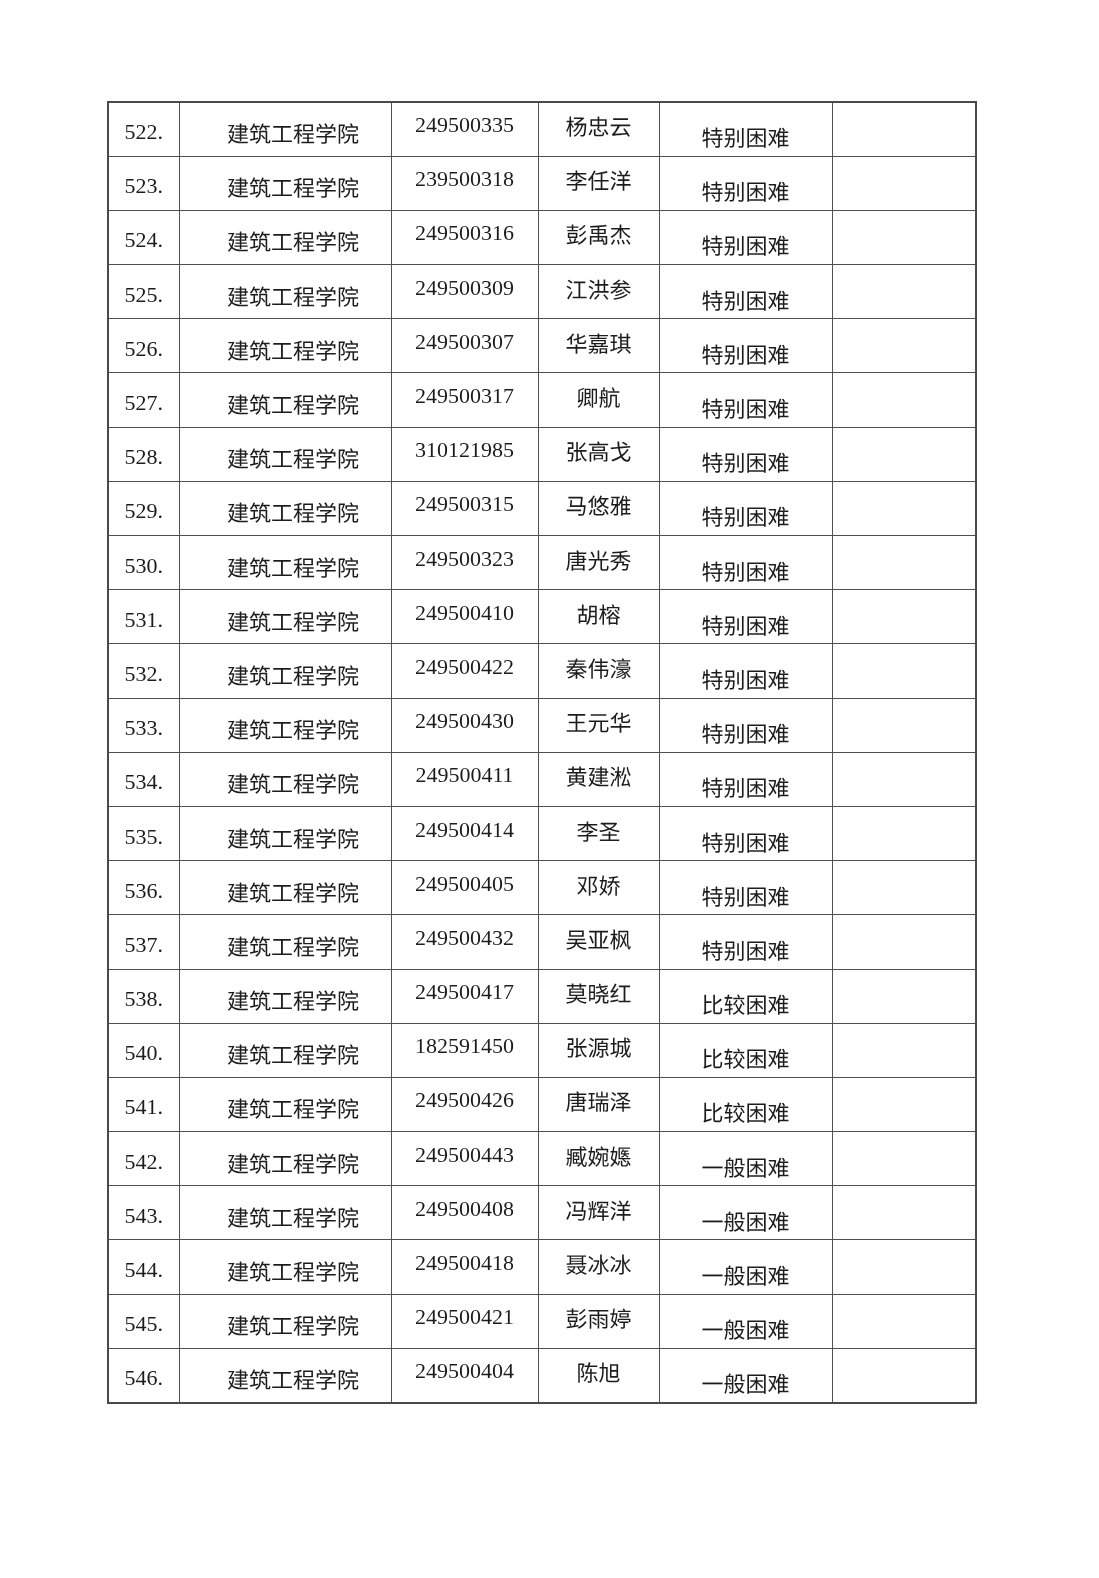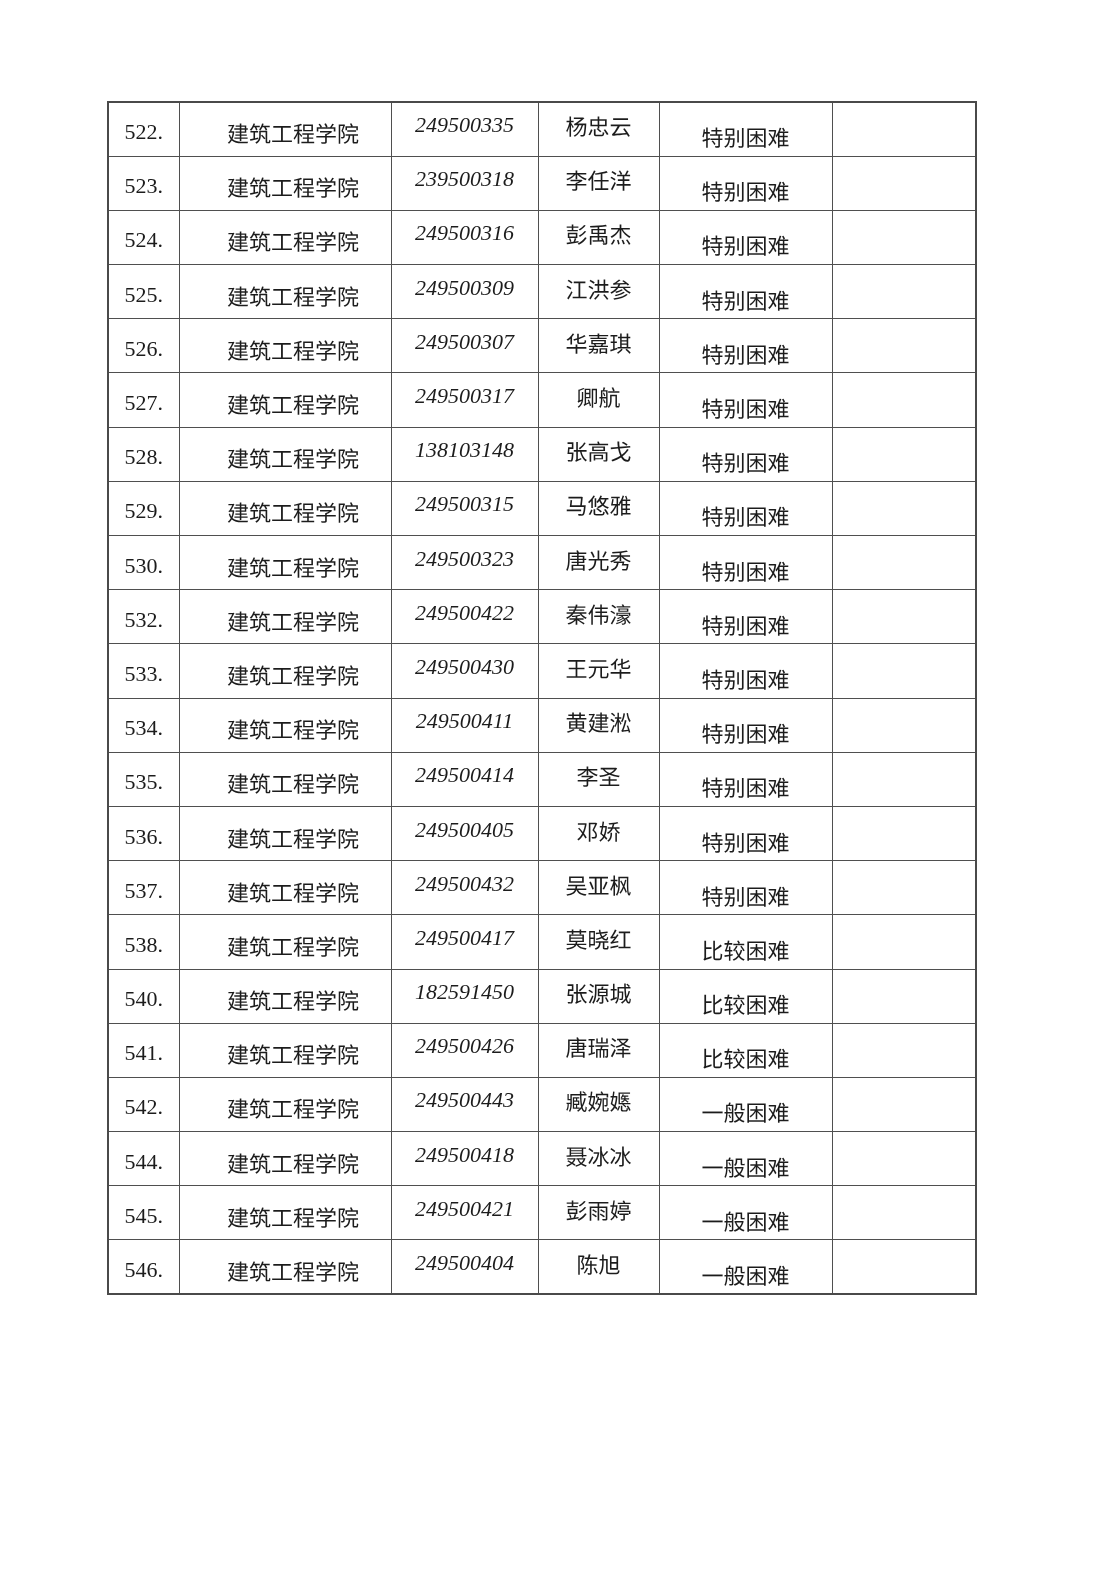--- a/index.html
+++ b/index.html
@@ -34,21 +34,21 @@
     padding: 0;
     overflow: hidden;
     white-space: nowrap;
   }
   table.roster tr {
     height: 54.2px;
   }
   td span { display: inline-block; }
   td.col-no span      { transform: translateY(3px); }
   td.col-college span { transform: translateY(3px); margin-left: 16px; }
-  td.col-id span      { transform: translateY(-4px); font-style: italic; }
+  td.col-id span      { transform: translateY(-4px); }
   td.col-name span    { transform: translateY(-4px); }
   td.col-status span  { transform: translateY(7px); }
   td.col-remark span  { transform: translateY(0); }
 </style>
 </head>
 <body>
 
 <div class="page">
   <table class="roster">
     <colgroup>
@@ -104,38 +104,46 @@
           <td class="col-no"><span>527.</span></td>
           <td class="col-college"><span>建筑工程学院</span></td>
           <td class="col-id"><span>249500317</span></td>
           <td class="col-name"><span>卿航</span></td>
           <td class="col-status"><span>特别困难</span></td>
           <td class="col-remark"><span></span></td>
         </tr>
         <tr>
           <td class="col-no"><span>528.</span></td>
           <td class="col-college"><span>建筑工程学院</span></td>
-          <td class="col-id"><span>138103148</span></td>
+          <td class="col-id"><span>310121985</span></td>
           <td class="col-name"><span>张高戈</span></td>
           <td class="col-status"><span>特别困难</span></td>
           <td class="col-remark"><span></span></td>
         </tr>
         <tr>
           <td class="col-no"><span>529.</span></td>
           <td class="col-college"><span>建筑工程学院</span></td>
           <td class="col-id"><span>249500315</span></td>
           <td class="col-name"><span>马悠雅</span></td>
           <td class="col-status"><span>特别困难</span></td>
           <td class="col-remark"><span></span></td>
         </tr>
         <tr>
           <td class="col-no"><span>530.</span></td>
           <td class="col-college"><span>建筑工程学院</span></td>
           <td class="col-id"><span>249500323</span></td>
           <td class="col-name"><span>唐光秀</span></td>
+          <td class="col-status"><span>特别困难</span></td>
+          <td class="col-remark"><span></span></td>
+        </tr>
+        <tr>
+          <td class="col-no"><span>531.</span></td>
+          <td class="col-college"><span>建筑工程学院</span></td>
+          <td class="col-id"><span>249500410</span></td>
+          <td class="col-name"><span>胡榕</span></td>
           <td class="col-status"><span>特别困难</span></td>
           <td class="col-remark"><span></span></td>
         </tr>
         <tr>
           <td class="col-no"><span>532.</span></td>
           <td class="col-college"><span>建筑工程学院</span></td>
           <td class="col-id"><span>249500422</span></td>
           <td class="col-name"><span>秦伟濠</span></td>
           <td class="col-status"><span>特别困难</span></td>
           <td class="col-remark"><span></span></td>
@@ -202,20 +210,28 @@
           <td class="col-id"><span>249500426</span></td>
           <td class="col-name"><span>唐瑞泽</span></td>
           <td class="col-status"><span>比较困难</span></td>
           <td class="col-remark"><span></span></td>
         </tr>
         <tr>
           <td class="col-no"><span>542.</span></td>
           <td class="col-college"><span>建筑工程学院</span></td>
           <td class="col-id"><span>249500443</span></td>
           <td class="col-name"><span>臧婉嫕</span></td>
+          <td class="col-status"><span>一般困难</span></td>
+          <td class="col-remark"><span></span></td>
+        </tr>
+        <tr>
+          <td class="col-no"><span>543.</span></td>
+          <td class="col-college"><span>建筑工程学院</span></td>
+          <td class="col-id"><span>249500408</span></td>
+          <td class="col-name"><span>冯辉洋</span></td>
           <td class="col-status"><span>一般困难</span></td>
           <td class="col-remark"><span></span></td>
         </tr>
         <tr>
           <td class="col-no"><span>544.</span></td>
           <td class="col-college"><span>建筑工程学院</span></td>
           <td class="col-id"><span>249500418</span></td>
           <td class="col-name"><span>聂冰冰</span></td>
           <td class="col-status"><span>一般困难</span></td>
           <td class="col-remark"><span></span></td>

